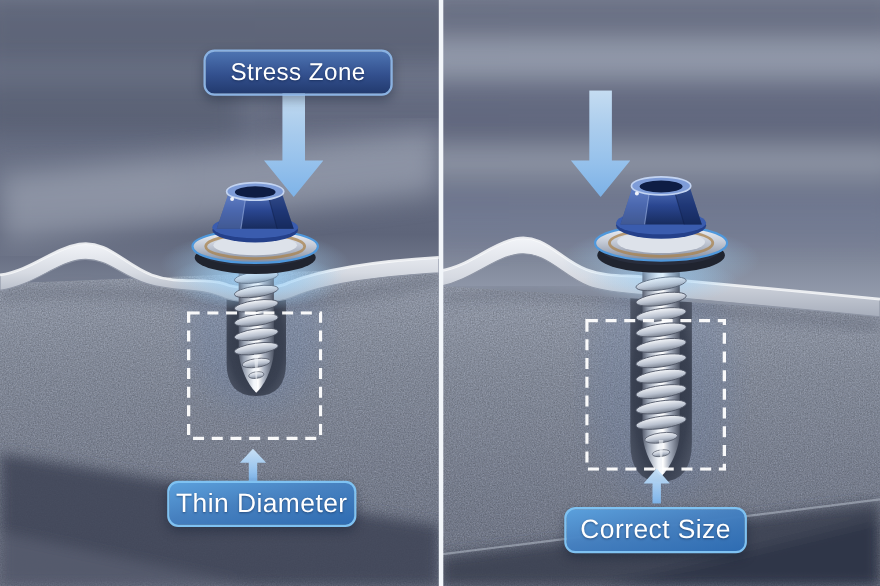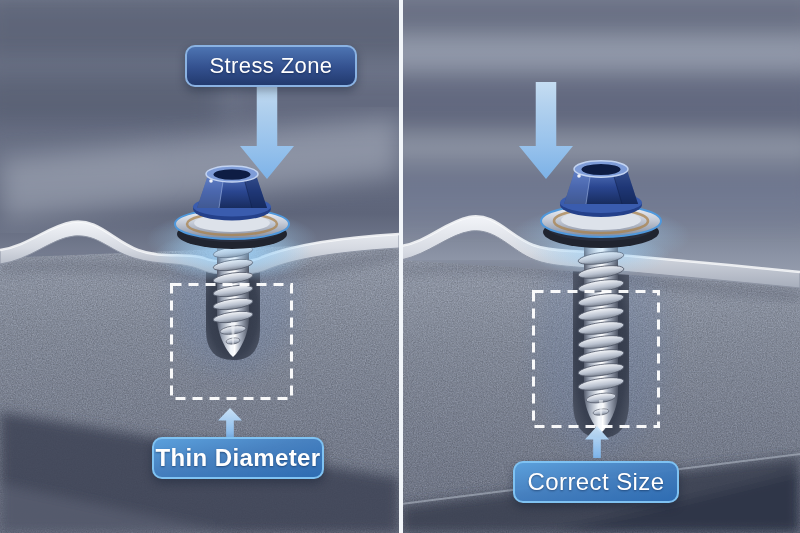--- a/index.html
+++ b/index.html
@@ -24,21 +24,21 @@
   .arrow-up{position:absolute;z-index:3;width:24px;opacity:.95;
            background:linear-gradient(0deg,var(--arrow-end,#7db6ee),var(--arrow-start,#cde6fb));
            clip-path:polygon(50% 0,100% 42%,66% 42%,66% 100%,34% 100%,34% 42%,0 42%);}
   .focus-box{position:absolute;z-index:2;}
   .focus-box svg{display:block;width:100%;height:100%;}
   
   #panel-left .callout.top{left:185px;top:45px;width:168px;}
   #panel-left .arrow-down{left:240px;top:82px;}
   #panel-left .focus-box{left:170px;top:283px;width:123px;height:117px;}
   #panel-left .arrow-up{left:218px;top:408px;height:30px;}
-  #panel-left .callout.bottom{left:152px;top:437px;width:168px;height:38px;font-weight:bold;}
+  #panel-left .callout.bottom{left:152px;top:437px;width:168px;height:38px;}
   #panel-right .callout.top{left:41px;top:45px;width:194px;}
   #panel-right .arrow-down{left:118px;top:82px;}
   #panel-right .focus-box{left:131px;top:290px;width:128px;height:138px;}
   #panel-right .arrow-up{left:184px;top:426px;height:32px;}
   #panel-right .callout.bottom{left:112px;top:461px;width:162px;height:38px;text-align:right;}
 </style>
 </head>
 <body>
 
 <div id="stage">

